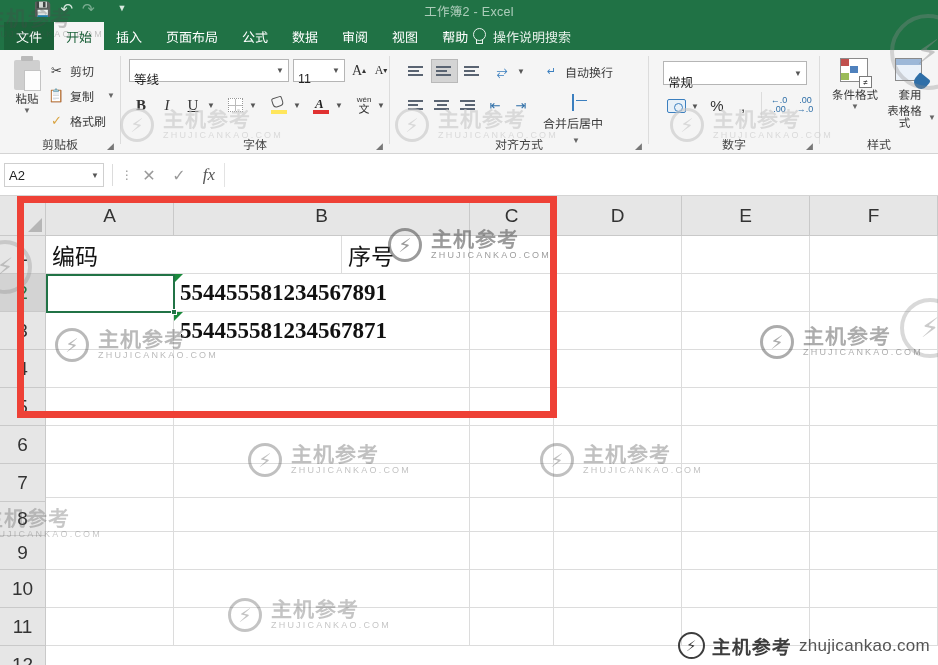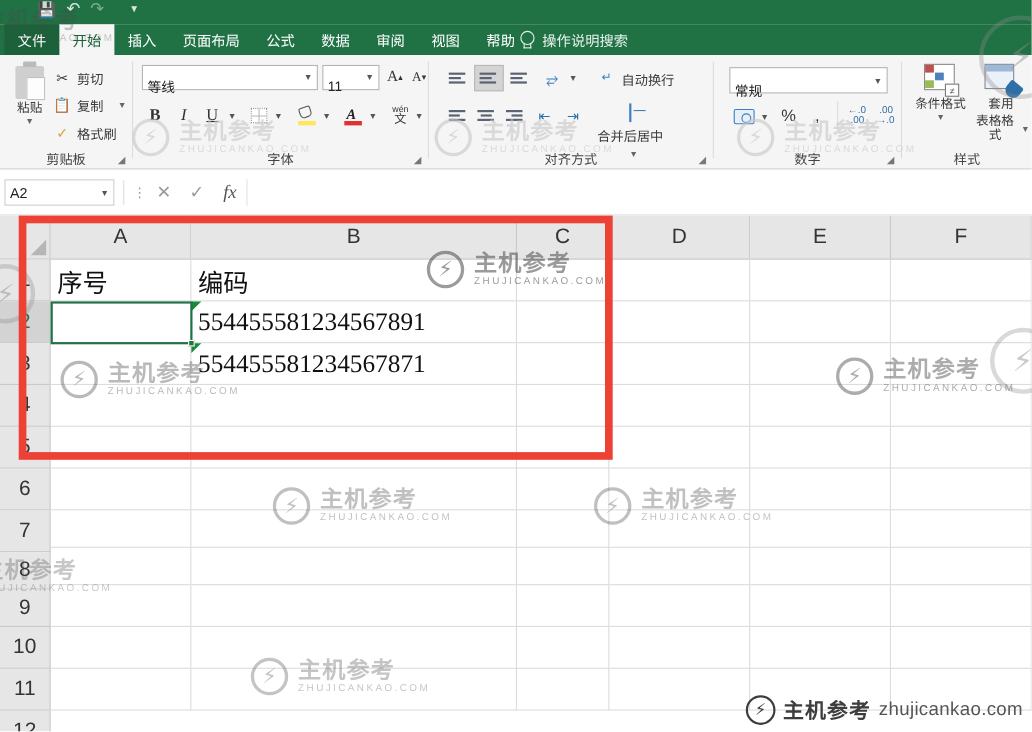--- a/index.html
+++ b/index.html
@@ -207,21 +207,21 @@
 
   .cells { position: absolute; top: 40px; left: 46px; }
   .cellrow { display: flex; }
   .cell {
     border-right: 1px solid #dcdcdc; border-bottom: 1px solid #dcdcdc;
     display: flex; align-items: center;
     font-size: 23px; color: #111; padding-left: 6px;
     white-space: nowrap; overflow: visible; position: relative;
     font-family: "Liberation Serif", "DejaVu Serif", serif;
   }
-  .cell.num { font-family: "Liberation Serif", "DejaVu Serif", serif; }
+  .cell.num { font-family: "Liberation Serif", "DejaVu Serif", serif; font-weight: bold; }
   .cell .errtri {
     position: absolute; left: 0; top: 0;
     border-style: solid; border-width: 9px 9px 0 0;
     border-color: #1a8a3c transparent transparent transparent;
   }
   .active-cell {
     position: absolute; border: 2px solid #217346; pointer-events: none; z-index: 6;
   }
   .active-cell .handle {
     position: absolute; right: -4px; bottom: -4px; width: 6px; height: 6px;
@@ -271,20 +271,21 @@
 
 <div id="app">
 
   <div class="titlebar">
     <div class="qat">
       <span class="qat-ico" style="font-size:14px;">💾</span>
       <span class="qat-ico" style="font-size:15px;">↶</span>
       <span class="qat-ico" style="font-size:15px;opacity:.45;">↷</span>
       <span class="qat-ico" style="font-size:9px;margin-left:14px;">▼</span>
     </div>
+    <div class="win-title">工作簿2 - Excel</div>
   </div>
 
   <div class="tabbar">
     <div class="tabs">
       <div class="tab file">文件</div>
       <div class="tab active">开始</div>
       <div class="tab">插入</div>
       <div class="tab">页面布局</div>
       <div class="tab">公式</div>
       <div class="tab">数据</div>
@@ -537,22 +538,22 @@
       <div class="rowhdr" style="height:34px;">8</div>
       <div class="rowhdr" style="height:34px;">9</div>
       <div class="rowhdr" style="height:38px;">10</div>
       <div class="rowhdr" style="height:38px;">11</div>
       <div class="rowhdr" style="height:38px;">12</div>
     </div>
 
     <div class="cells">
 
       <div class="cellrow">
+        <div class="cell" style="width:296px;height:38px;">编码</div>
         <div class="cell" style="width:128px;height:38px;">序号</div>
-        <div class="cell" style="width:296px;height:38px;">编码</div>
         <div class="cell" style="width:84px;height:38px;"></div>
         <div class="cell" style="width:128px;height:38px;"></div>
         <div class="cell" style="width:128px;height:38px;"></div>
         <div class="cell" style="width:128px;height:38px;"></div>
       </div>
 
       <div class="cellrow">
         <div class="cell" style="width:128px;height:38px;"></div>
         <div class="cell num" style="width:296px;height:38px;">
           <span class="errtri"></span>

